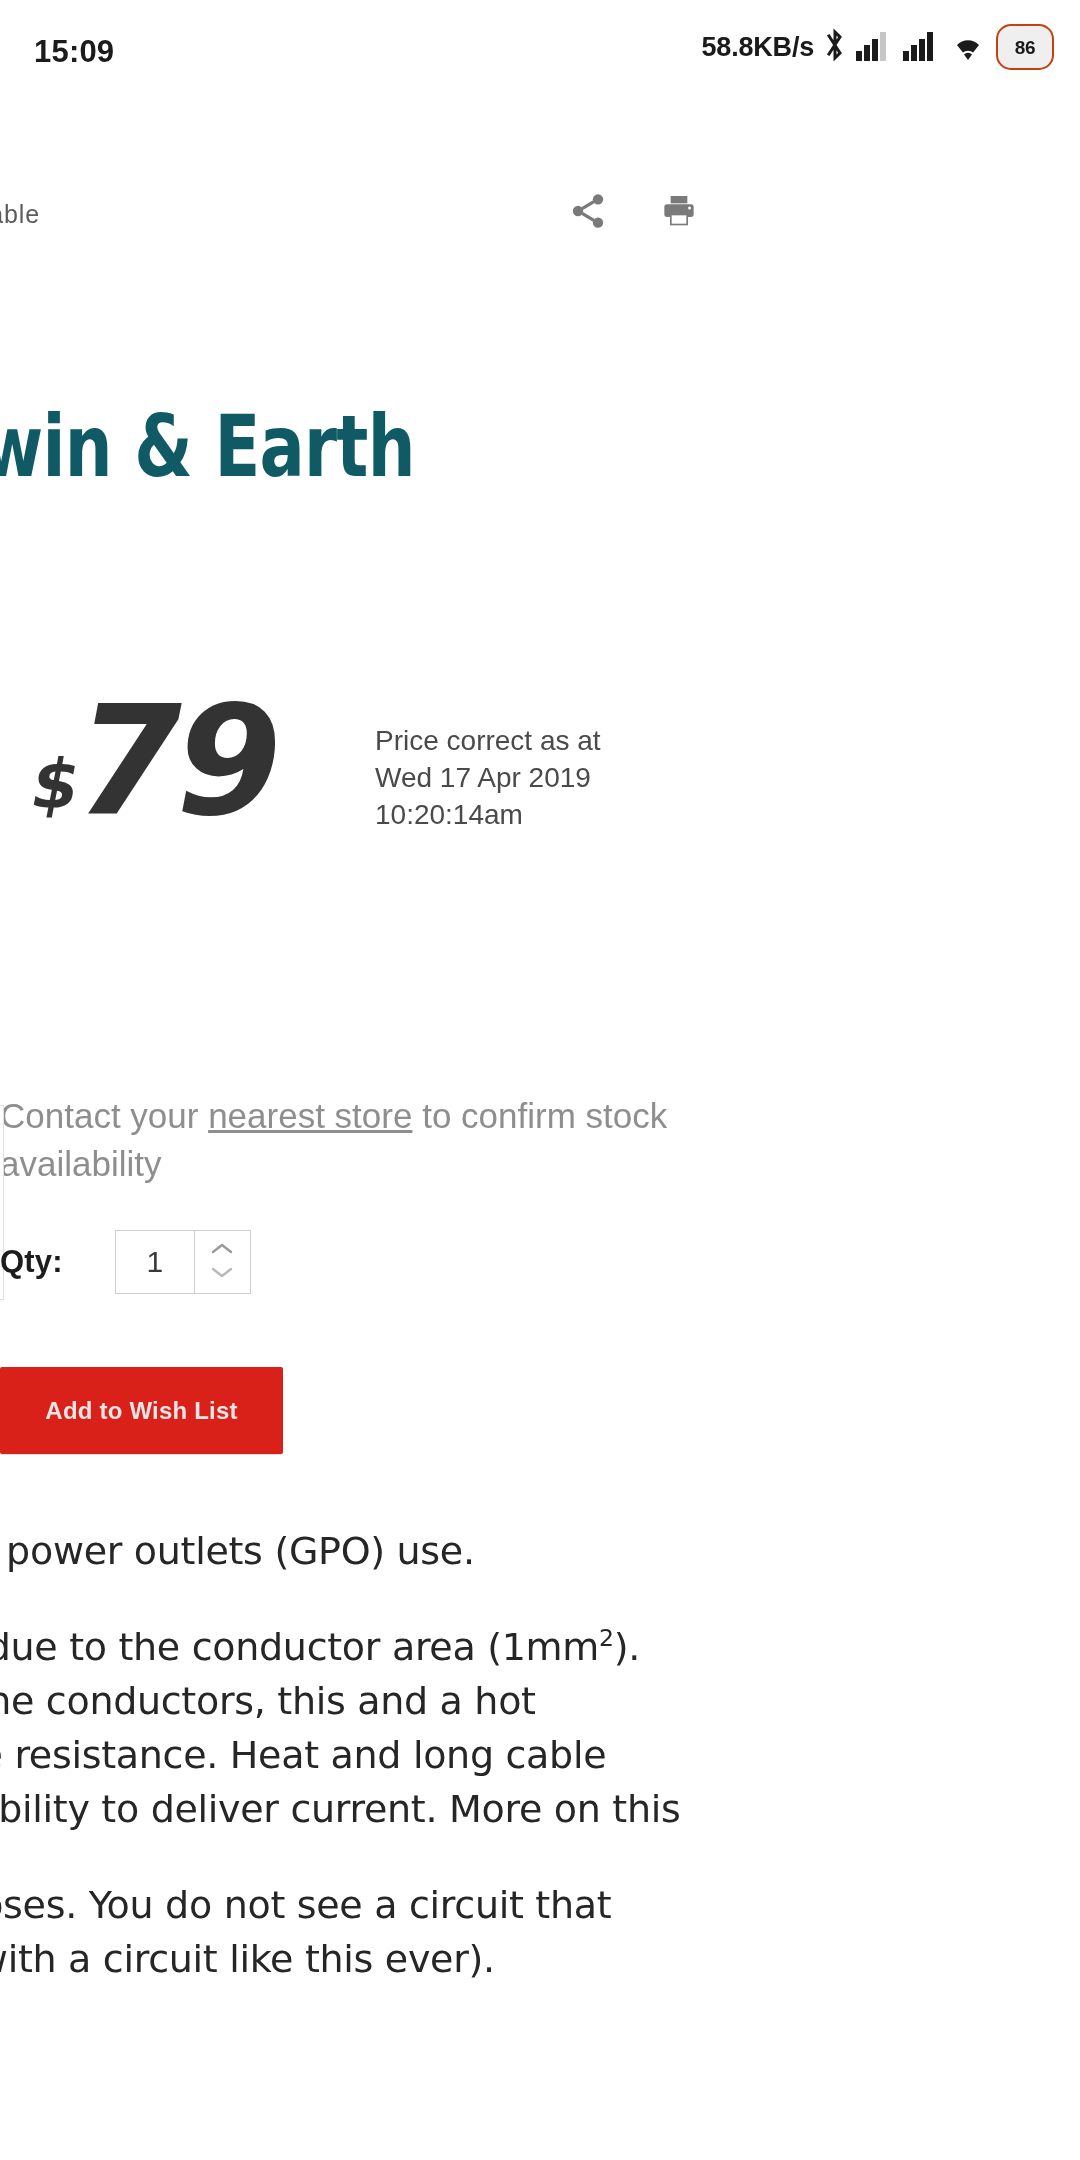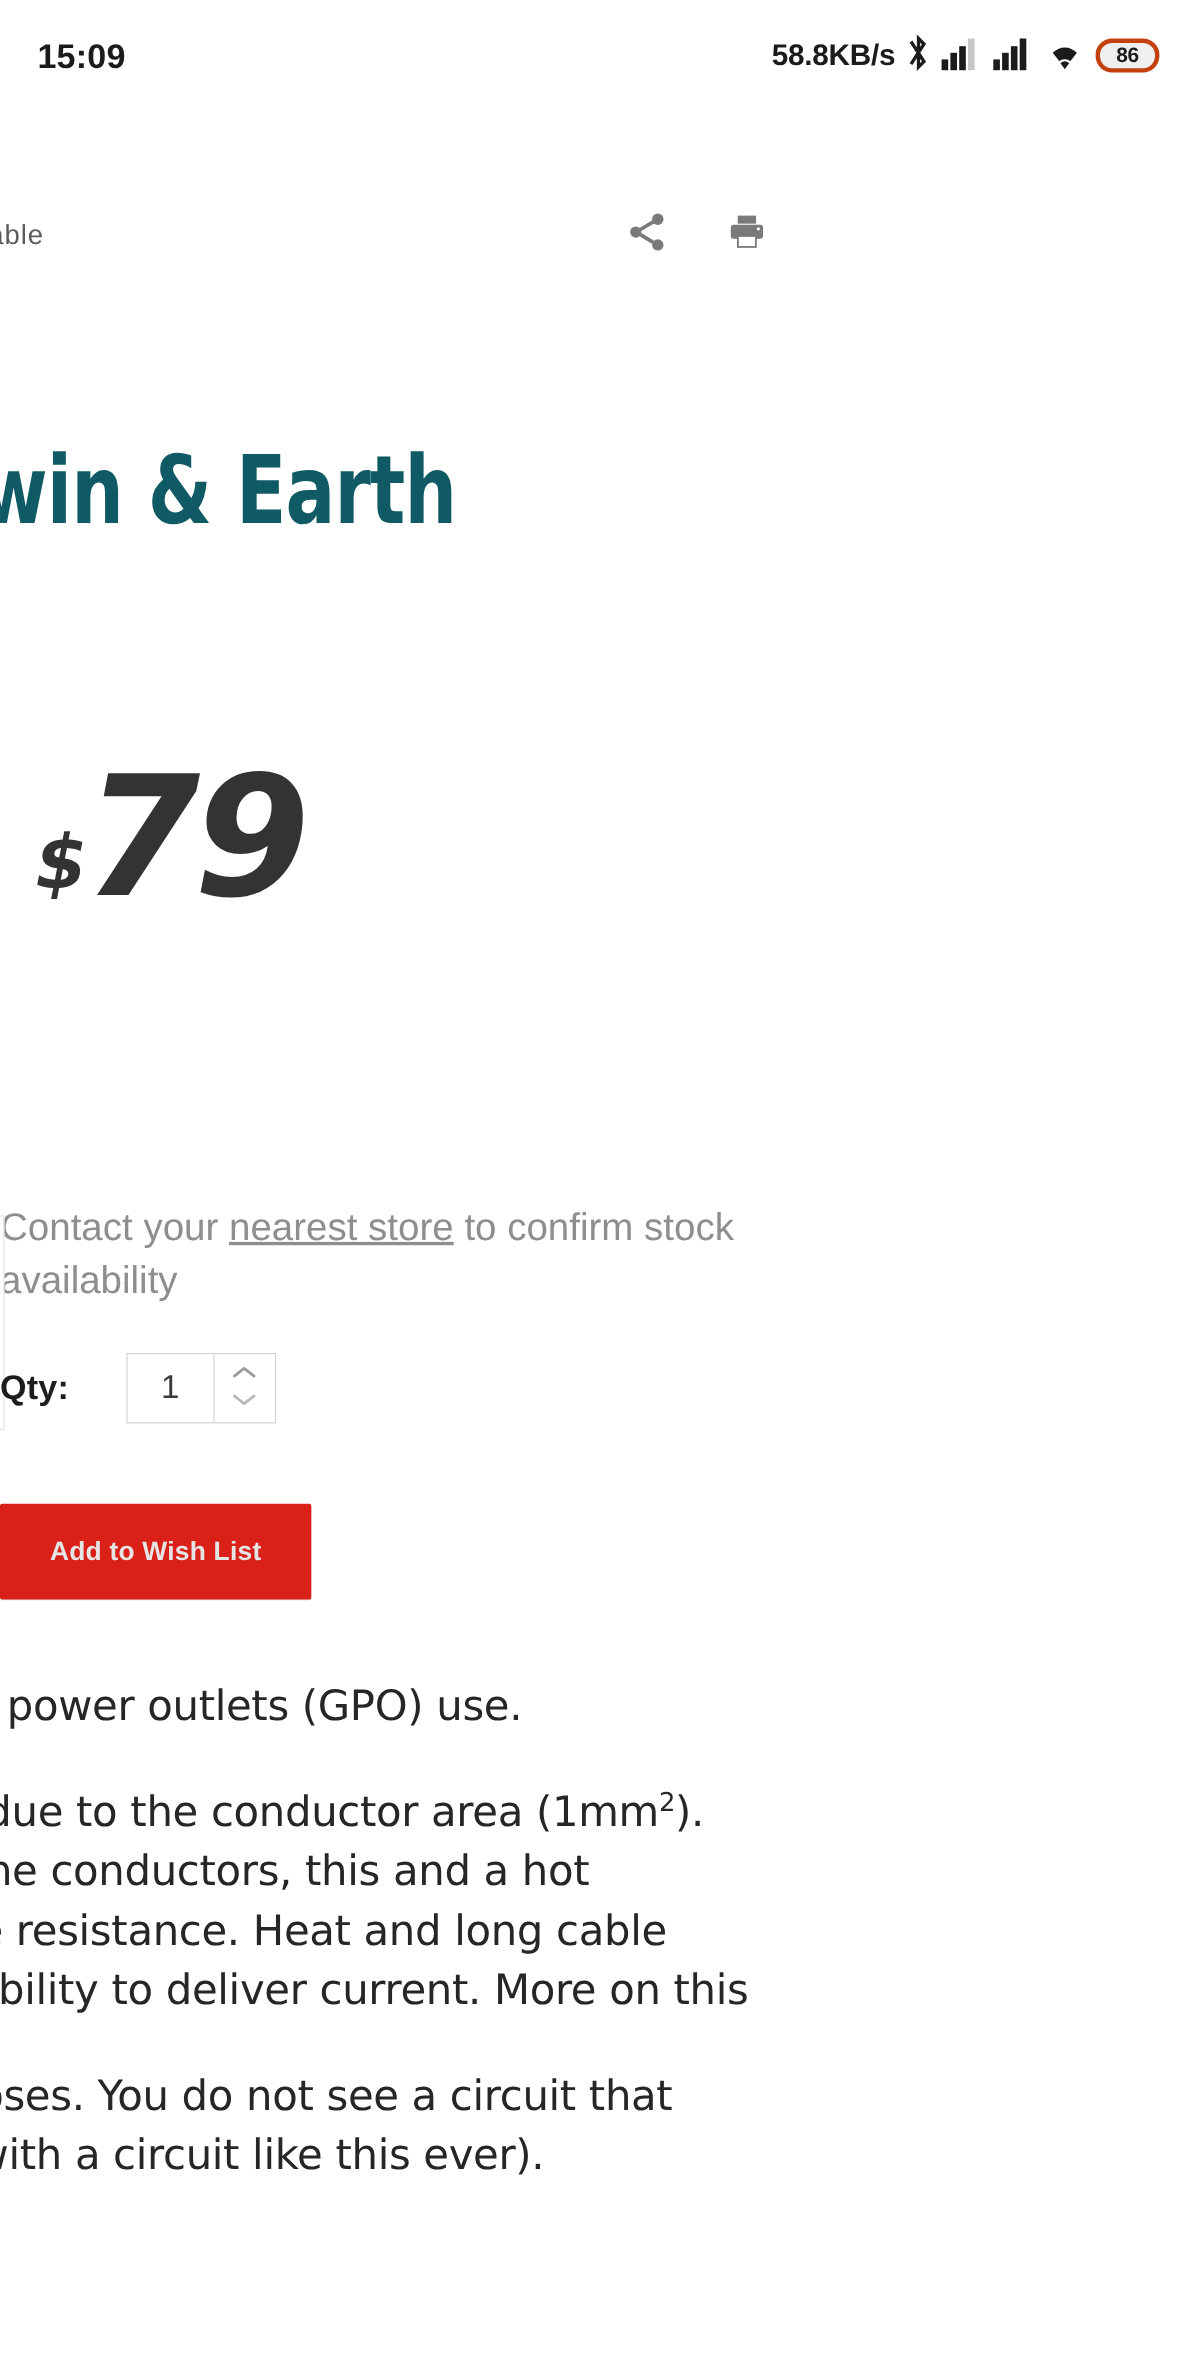--- a/index.html
+++ b/index.html
@@ -46,22 +46,22 @@
     color: #1b1b1b;
     letter-spacing: -0.2px;
     margin-right: 1px;
     margin-left: 44px;
   }
   .sb-icon { display: block; }
 
   .battery {
     position: relative;
     width: 58px;
-    height: 31px;
-    border: 4px solid #c2410c;
+    height: 46px;
+    border: 2px solid #c2410c;
     border-radius: 15px;
     box-sizing: border-box;
     display: flex;
     align-items: center;
     justify-content: center;
     background: #efefef;
   }
   .battery-text {
     font-size: 19px;
     font-weight: bold;
@@ -369,20 +369,25 @@
     <h1 class="ptitle" style="color:#0f5a64">
       <span class="ln">m Twin &amp; Earth</span>
       <span class="ln">e</span>
     </h1>
 
     <div class="priceblock">
       <div class="price-row">
         <div class="price">
           <span class="cur">$</span><span class="amt">79</span>
         </div>
+        <div class="price-note">
+          <div>Price correct as at</div>
+          <div>Wed 17 Apr 2019</div>
+          <div>10:20:14am</div>
+        </div>
       </div>
     </div>
 
     <div class="stocknote"><span>Contact your </span><a href="#">nearest store</a><span> to confirm stock availability</span></div>
 
     <div class="thumbbox">
       
     </div>
 
     <div class="qtyrow">

